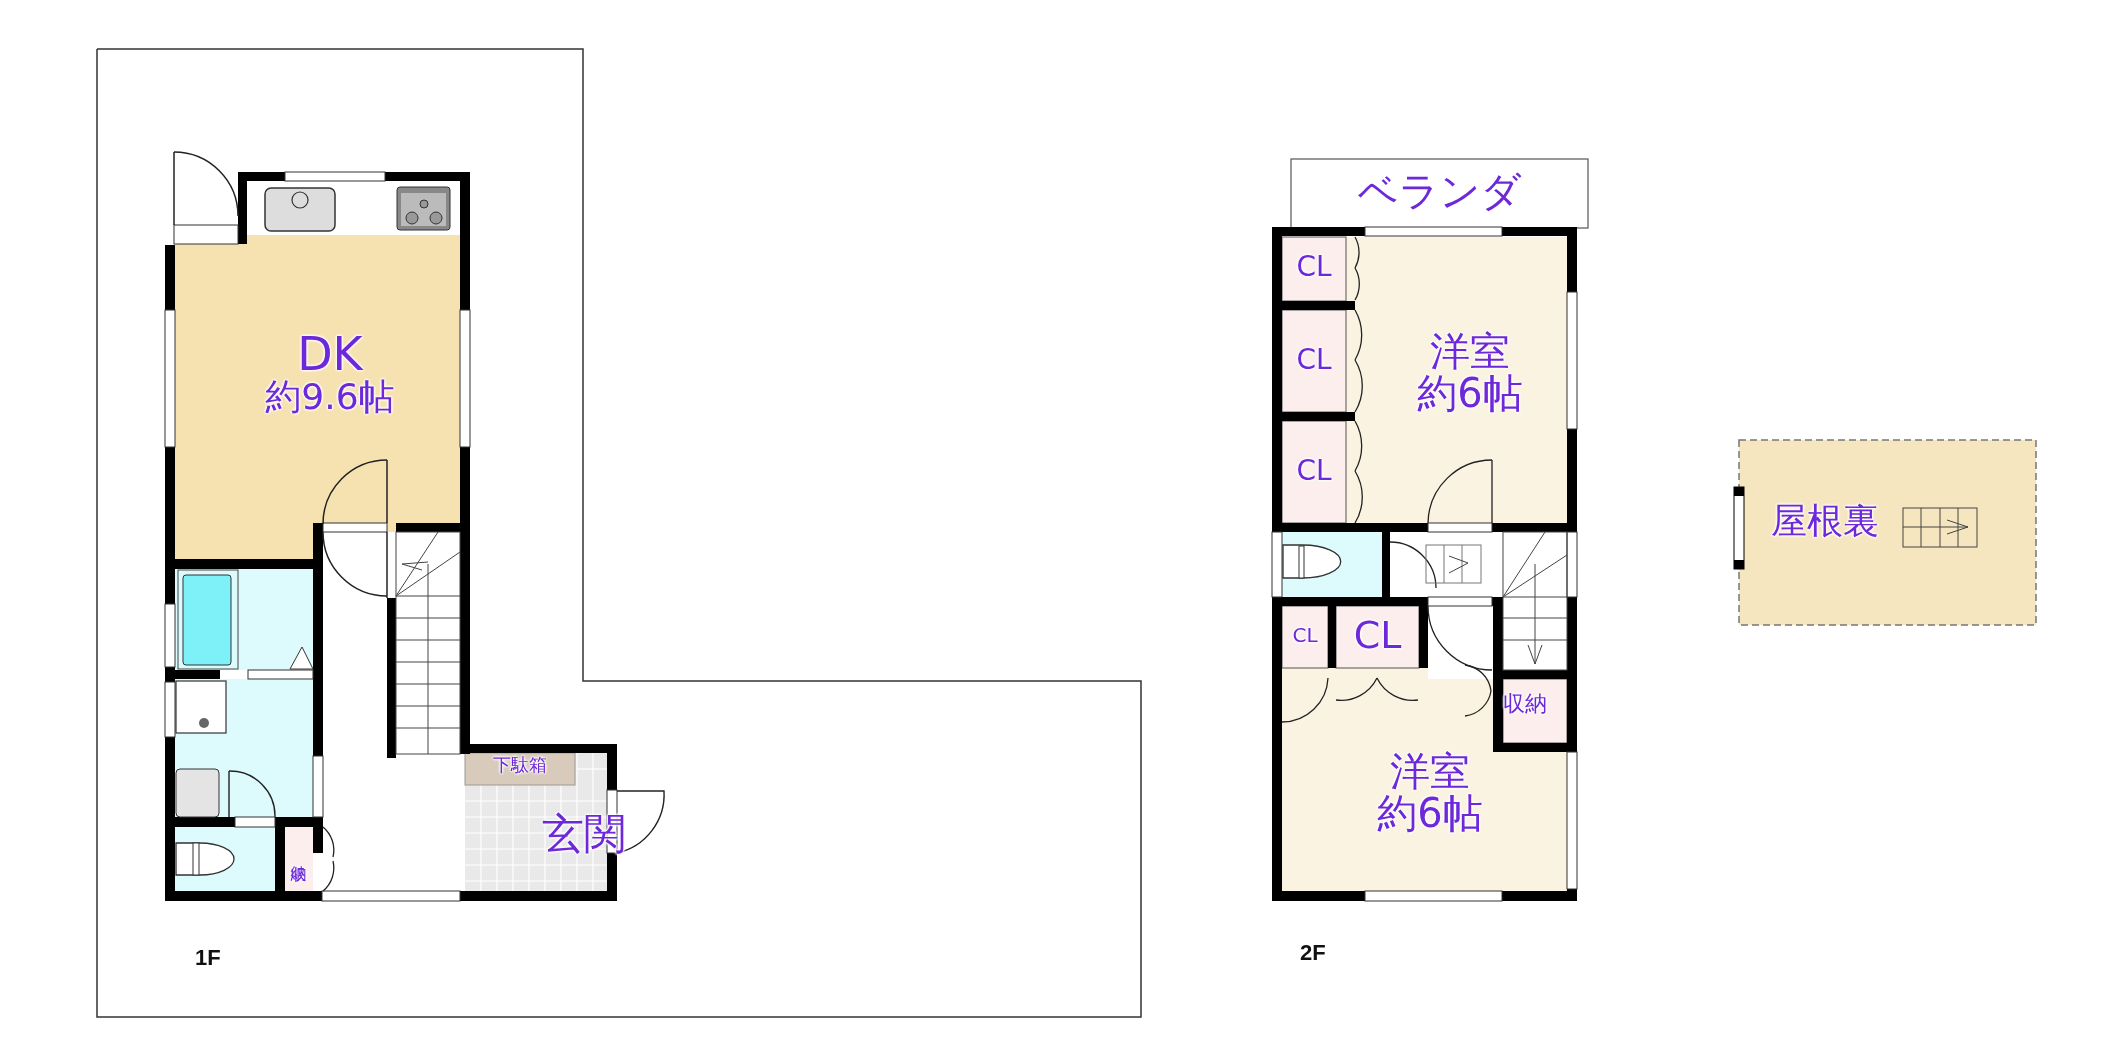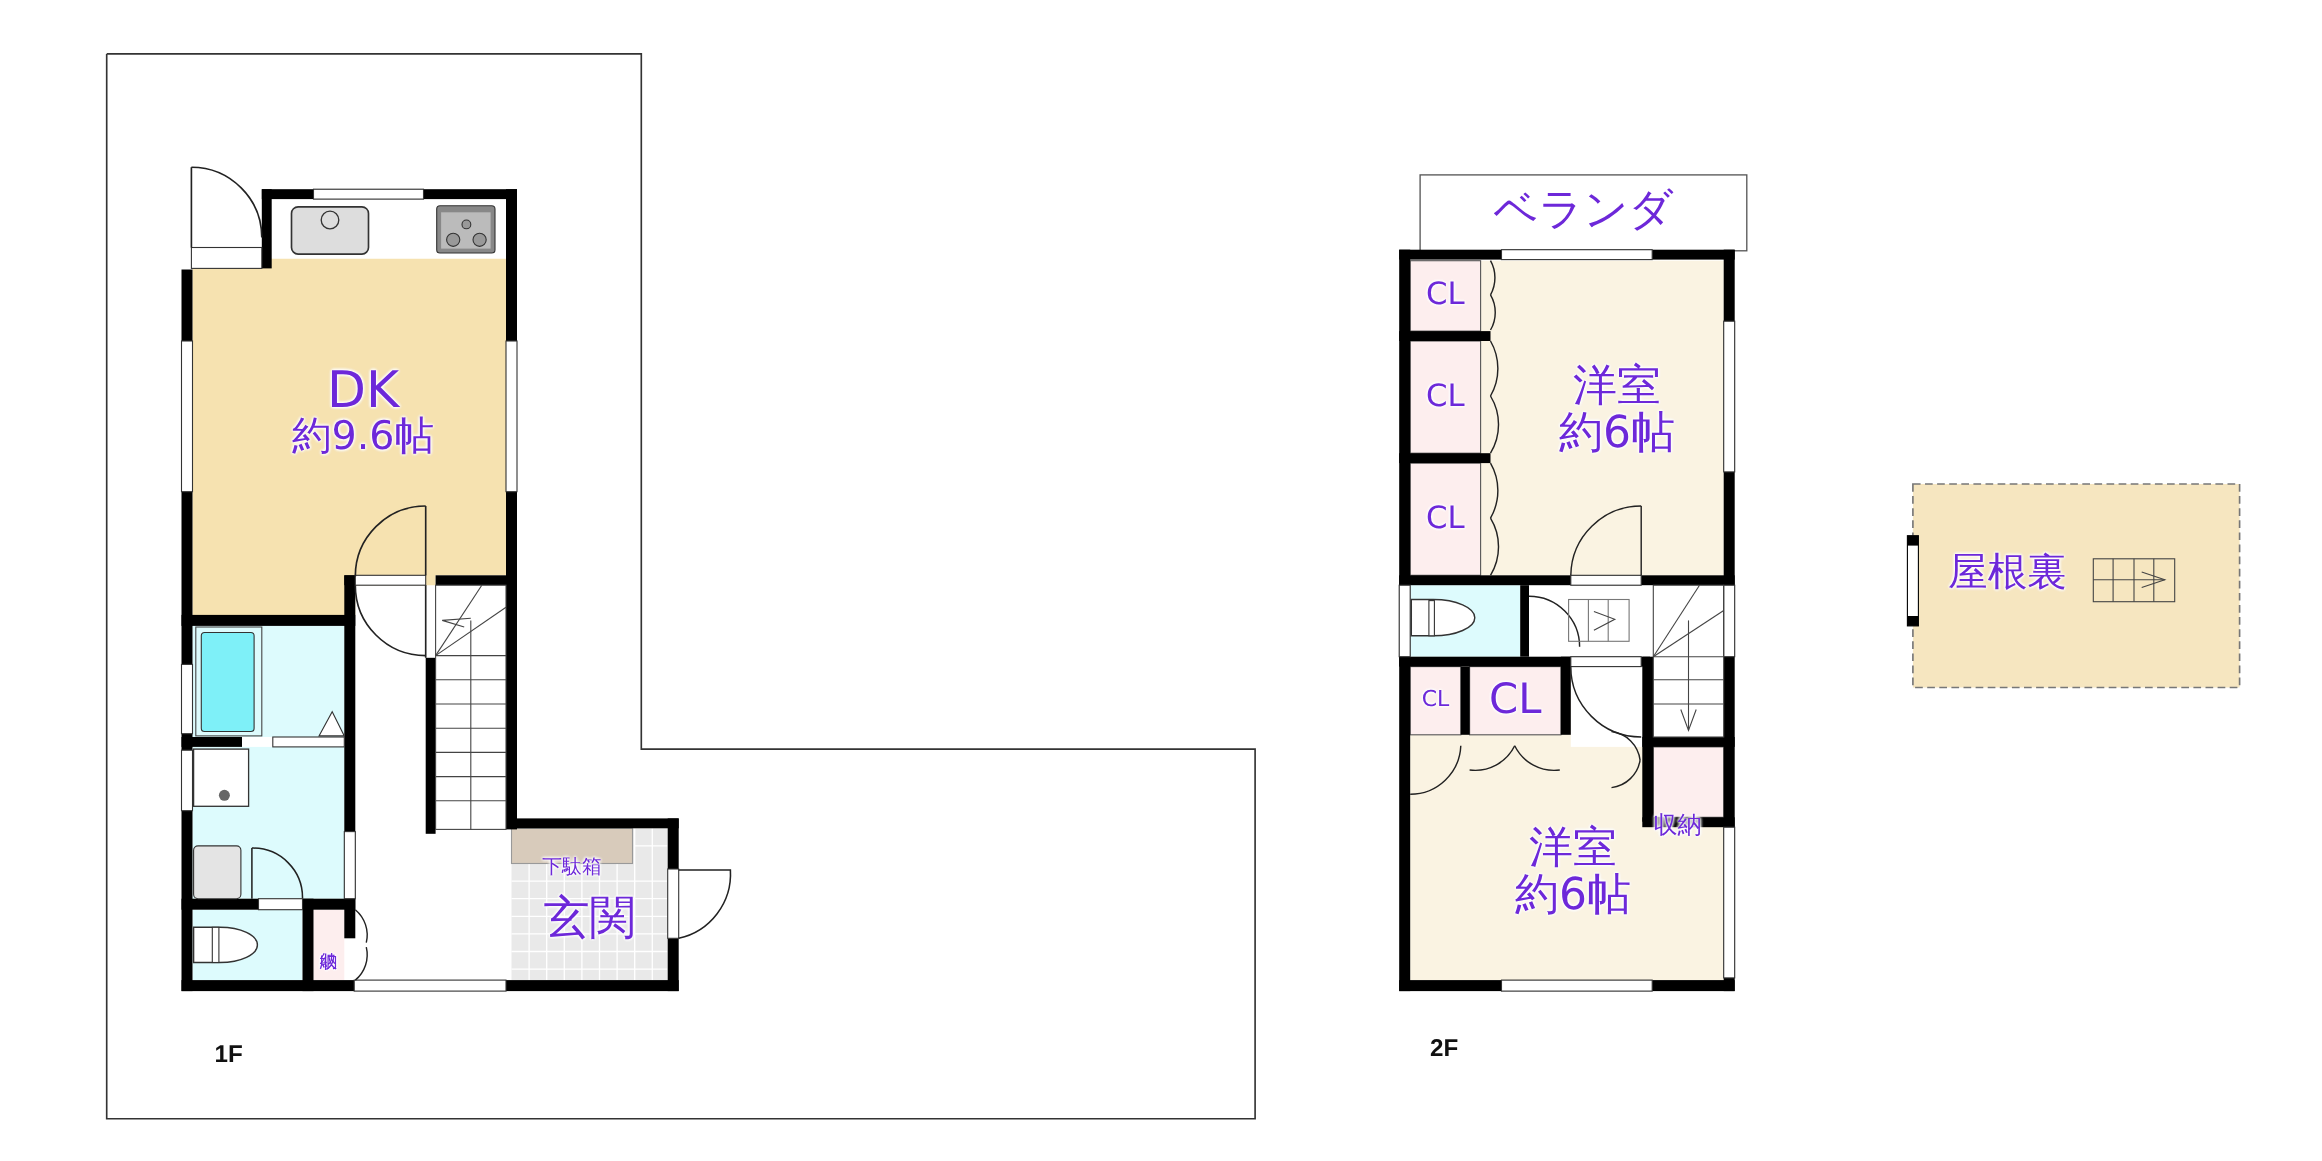--- a/index.html
+++ b/index.html
@@ -247,34 +247,34 @@
       <line x1="1958" y1="508" x2="1958" y2="547"></line>
     <line x1="1903" y1="527" x2="1968" y2="527"></line>
     <polyline points="1947,520 1968,527 1947,534"></polyline>
   </g>
 </svg>
 
 <div class="lbl big" style="left:240px;top:330px;width:180px;">
   <div>DK</div>
   <div style="font-size:36px;">約9.6帖</div>
 </div>
-<div class="lbl sm" style="left:465px;top:756px;width:110px;font-size:18px;margin-top:24px;">下駄箱</div>
-<div class="lbl big" style="left:465px;top:812px;width:142px;font-size:42px;">玄関</div>
+<div class="lbl sm" style="left:465px;top:756px;width:110px;font-size:18px;">下駄箱</div>
+<div class="lbl big" style="left:465px;top:812px;width:142px;font-size:42px;padding-left:48px;">玄関</div>
 <div class="lbl sm" style="left:285px;top:838px;width:28px;font-size:16px;line-height:1.2;">
   <span style="writing-mode:vertical-rl;">収納</span>
 </div>
 <div class="floor" style="left:195px;top:945px;">1F</div>
 
 <div class="lbl med" style="left:1291px;top:170px;width:297px;font-size:40px;">ベランダ</div>
 <div class="lbl cl" style="left:1282px;top:252px;width:64px;font-size:28px;">CL</div>
 <div class="lbl cl" style="left:1282px;top:345px;width:64px;font-size:28px;">CL</div>
 <div class="lbl cl" style="left:1282px;top:456px;width:64px;font-size:28px;">CL</div>
 <div class="lbl cl" style="left:1282px;top:625px;width:46px;font-size:20px;">CL</div>
 <div class="lbl cl" style="left:1336px;top:616px;width:83px;font-size:38px;">CL</div>
-<div class="lbl sm" style="left:1503px;top:739px;width:44px;font-size:22px;">収納</div>
+<div class="lbl sm" style="left:1503px;top:692px;width:44px;font-size:22px;">収納</div>
 
 <div class="lbl med" style="left:1380px;top:330px;width:180px;font-size:40px;">
   <div>洋室</div>
   <div>約6帖</div>
 </div>
 <div class="lbl med" style="left:1340px;top:750px;width:180px;font-size:40px;">
   <div>洋室</div>
   <div>約6帖</div>
 </div>
 <div class="floor" style="left:1300px;top:940px;">2F</div>

